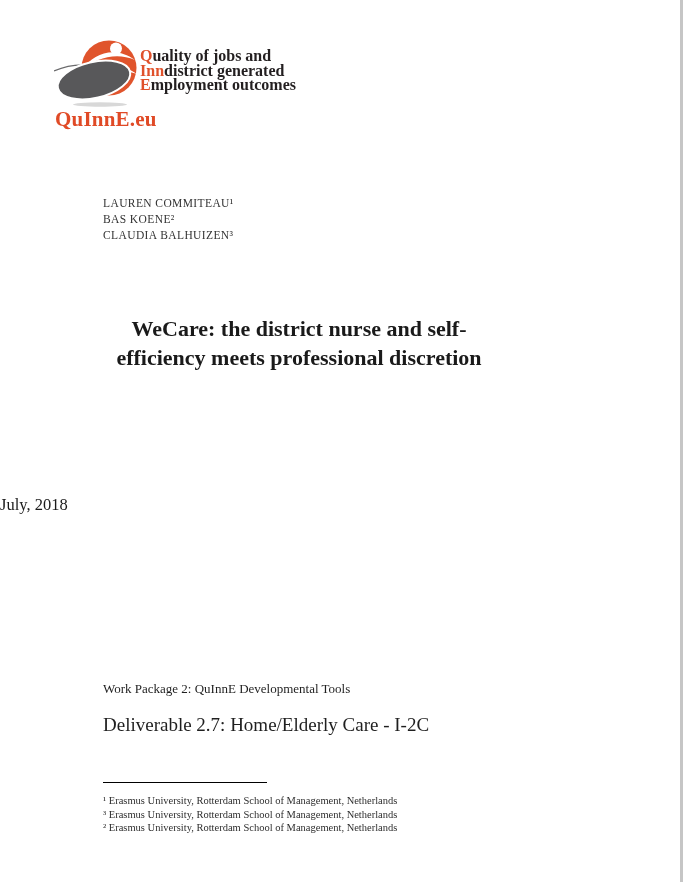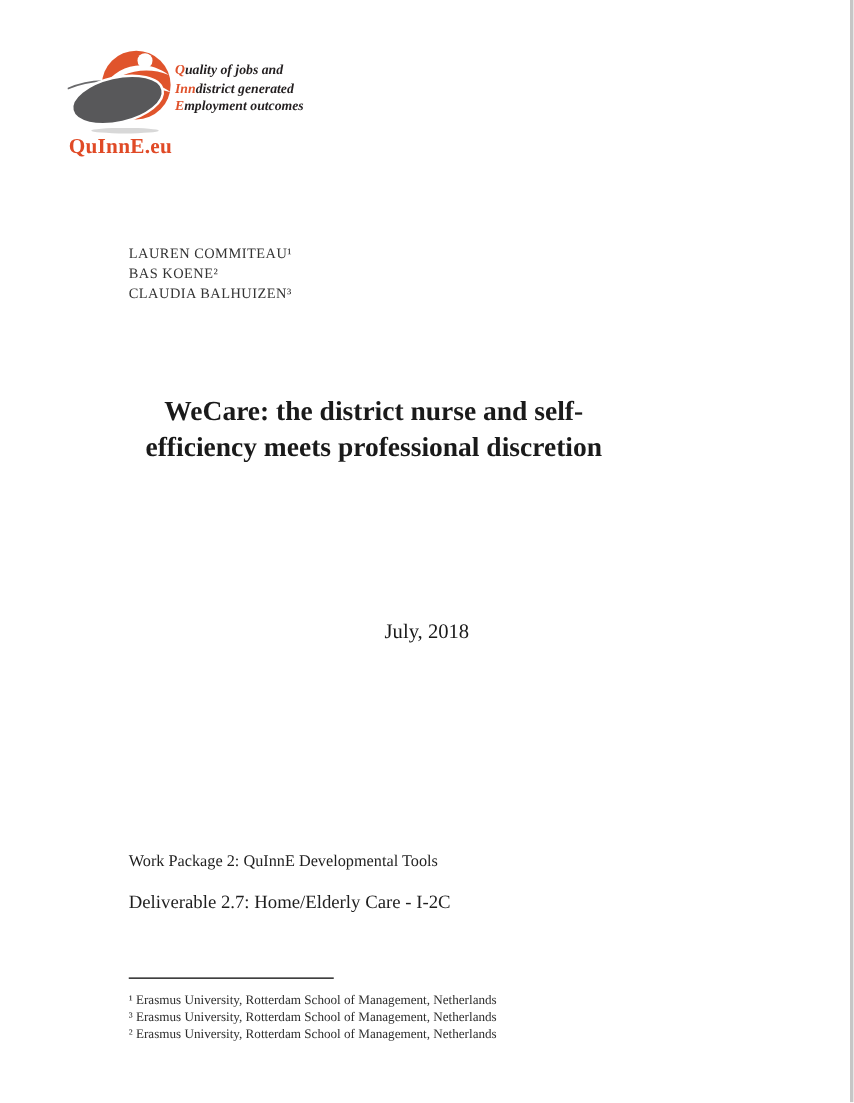--- a/index.html
+++ b/index.html
@@ -21,34 +21,33 @@
 
   
   .logo-graphic {
     position: absolute;
     left: 54px; top: 38px;
     width: 88px; height: 70px;
   }
   .logo-wordmark {
     position: absolute;
     left: 55px; top: 107px;
-    font-size: 17px;
+    font-size: 21px;
     font-weight: bold;
     color: #e04a26;
     letter-spacing: 0.2px;
   }
   .tagline {
     position: absolute;
     left: 140px; top: 49px;
-    font-size: 11px;
+    font-size: 16px;
     font-weight: bold;
     line-height: 14.5px;
     color: #231f20;
     white-space: nowrap;
-    font-style: italic;
   }
   .tagline .accent { color: #e0512b; }
 
   
   .authors {
     position: absolute;
     left: 103px; top: 195px;
     font-size: 11.5px;
     line-height: 16px;
     letter-spacing: 0.4px;
@@ -66,38 +65,38 @@
     font-weight: bold;
     line-height: 29px;
     color: #1a1a1a;
   }
 
   
   .doc-date {
     position: absolute;
     left: 0; top: 495px;
     width: 683px;
-    text-align: center;
+    text-align: left;
     font-size: 16.5px;
     color: #1a1a1a;
   }
 
   
   .work-package {
     position: absolute;
     left: 103px; top: 681px;
     font-size: 13px;
     color: #1f1f1f;
     white-space: nowrap;
     text-align: center;
   }
   .deliverable {
     position: absolute;
     left: 103px; top: 714px;
-    font-size: 15px;
+    font-size: 19px;
     color: #1f1f1f;
     white-space: nowrap;
   }
 
   
   .footnote-rule {
     position: absolute;
     left: 103px; top: 782px;
     width: 164px; height: 0;
     border-top: 1.6px solid #000000;

